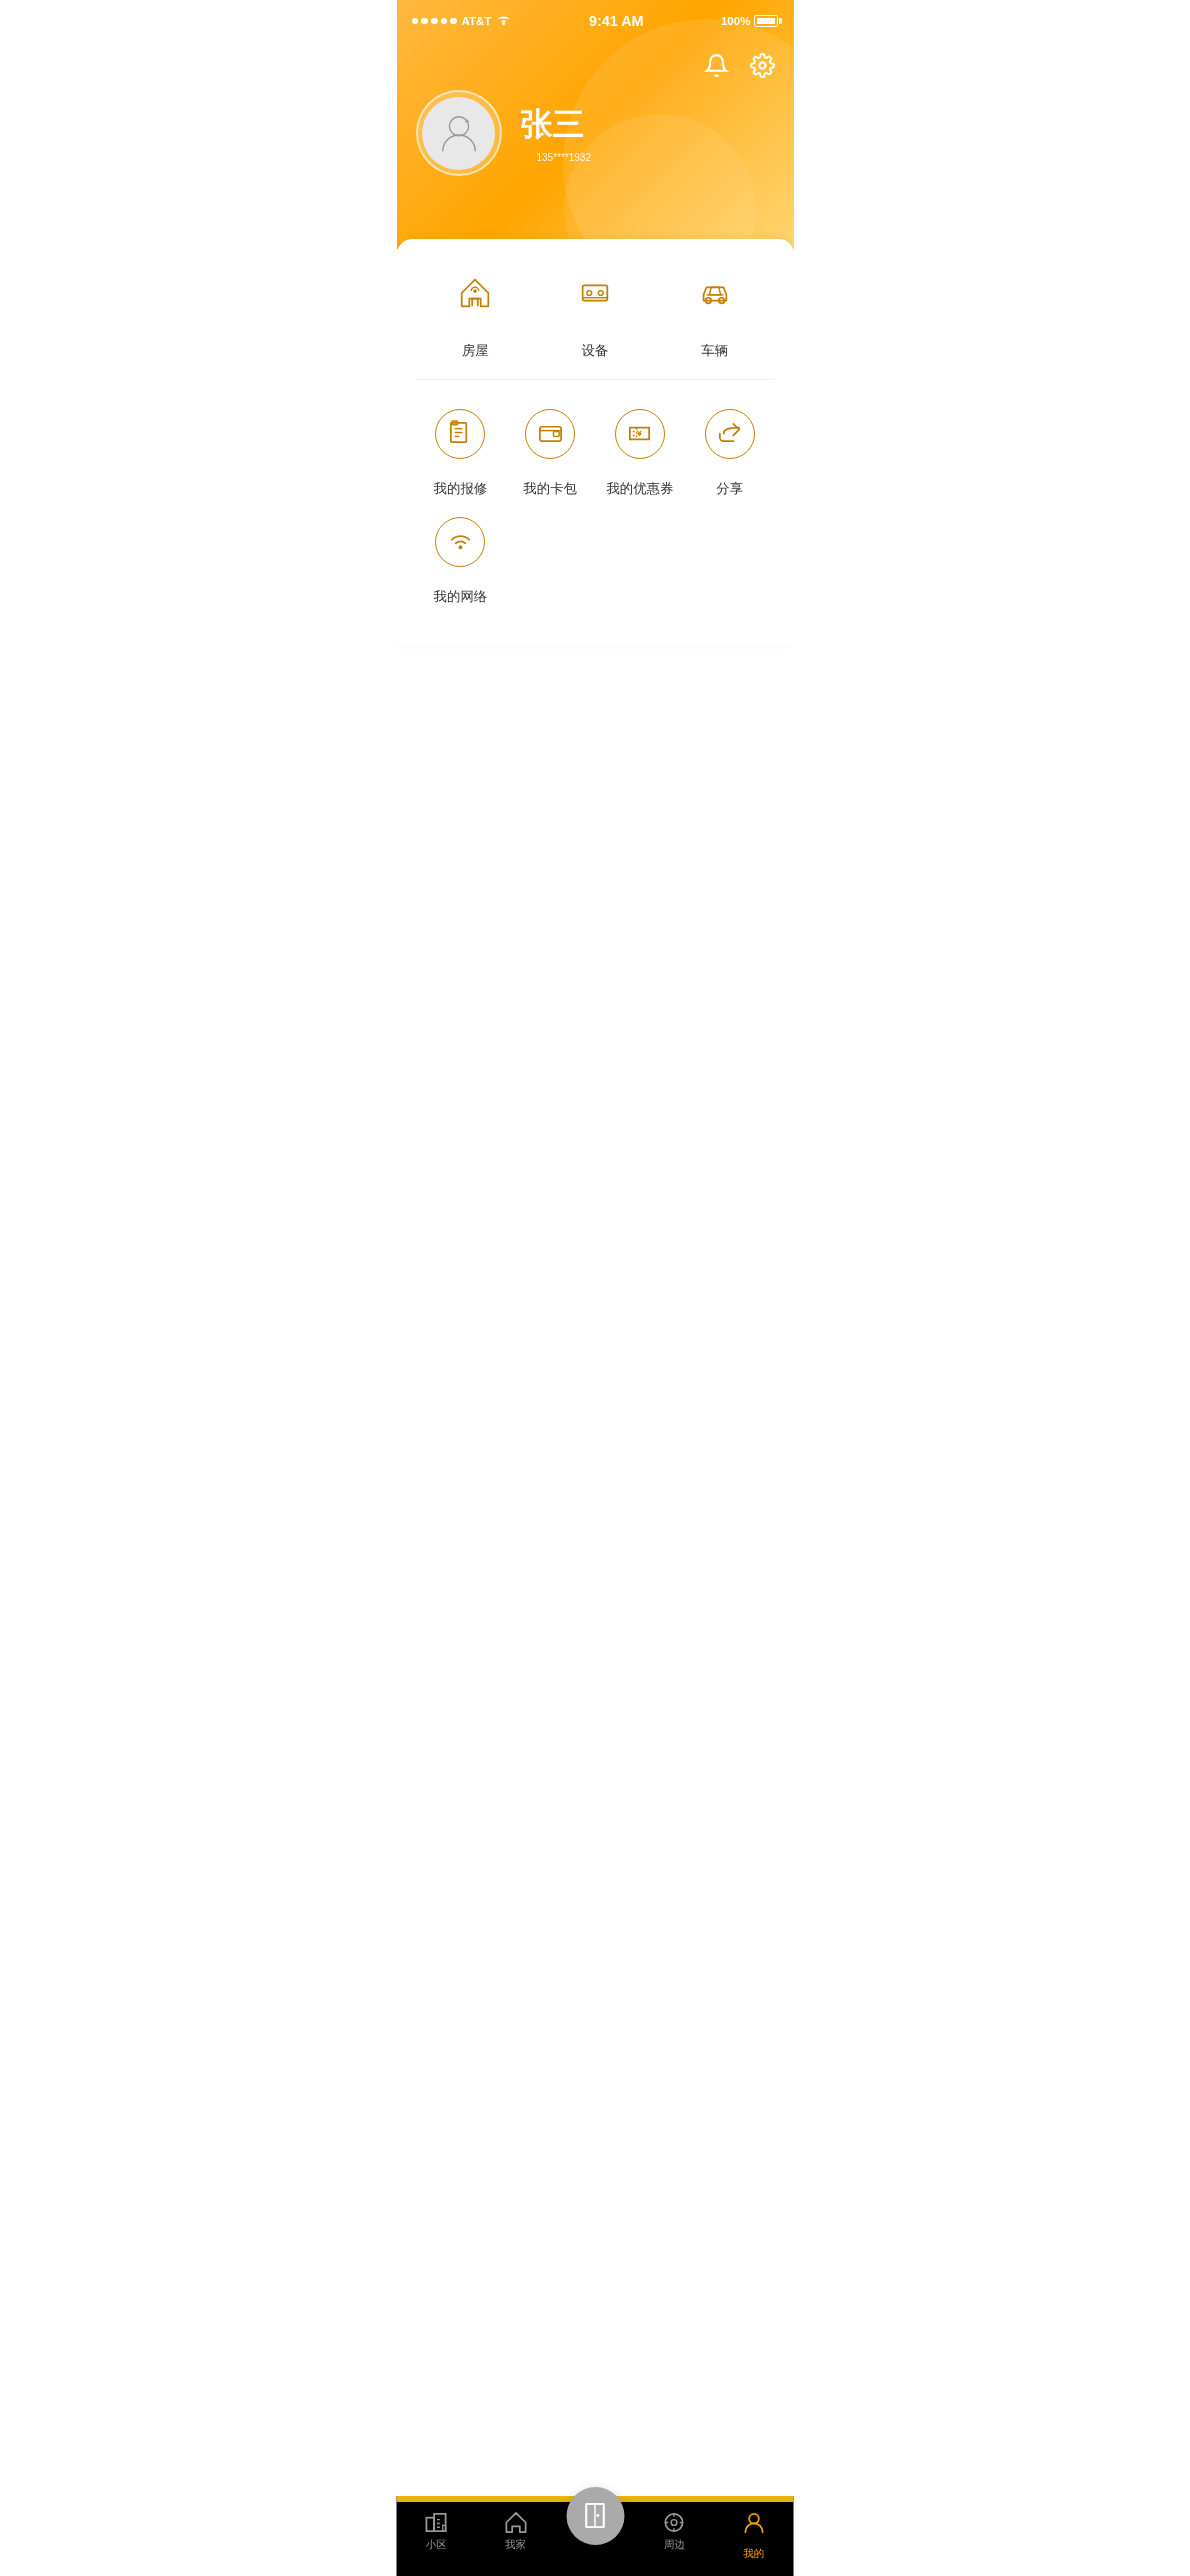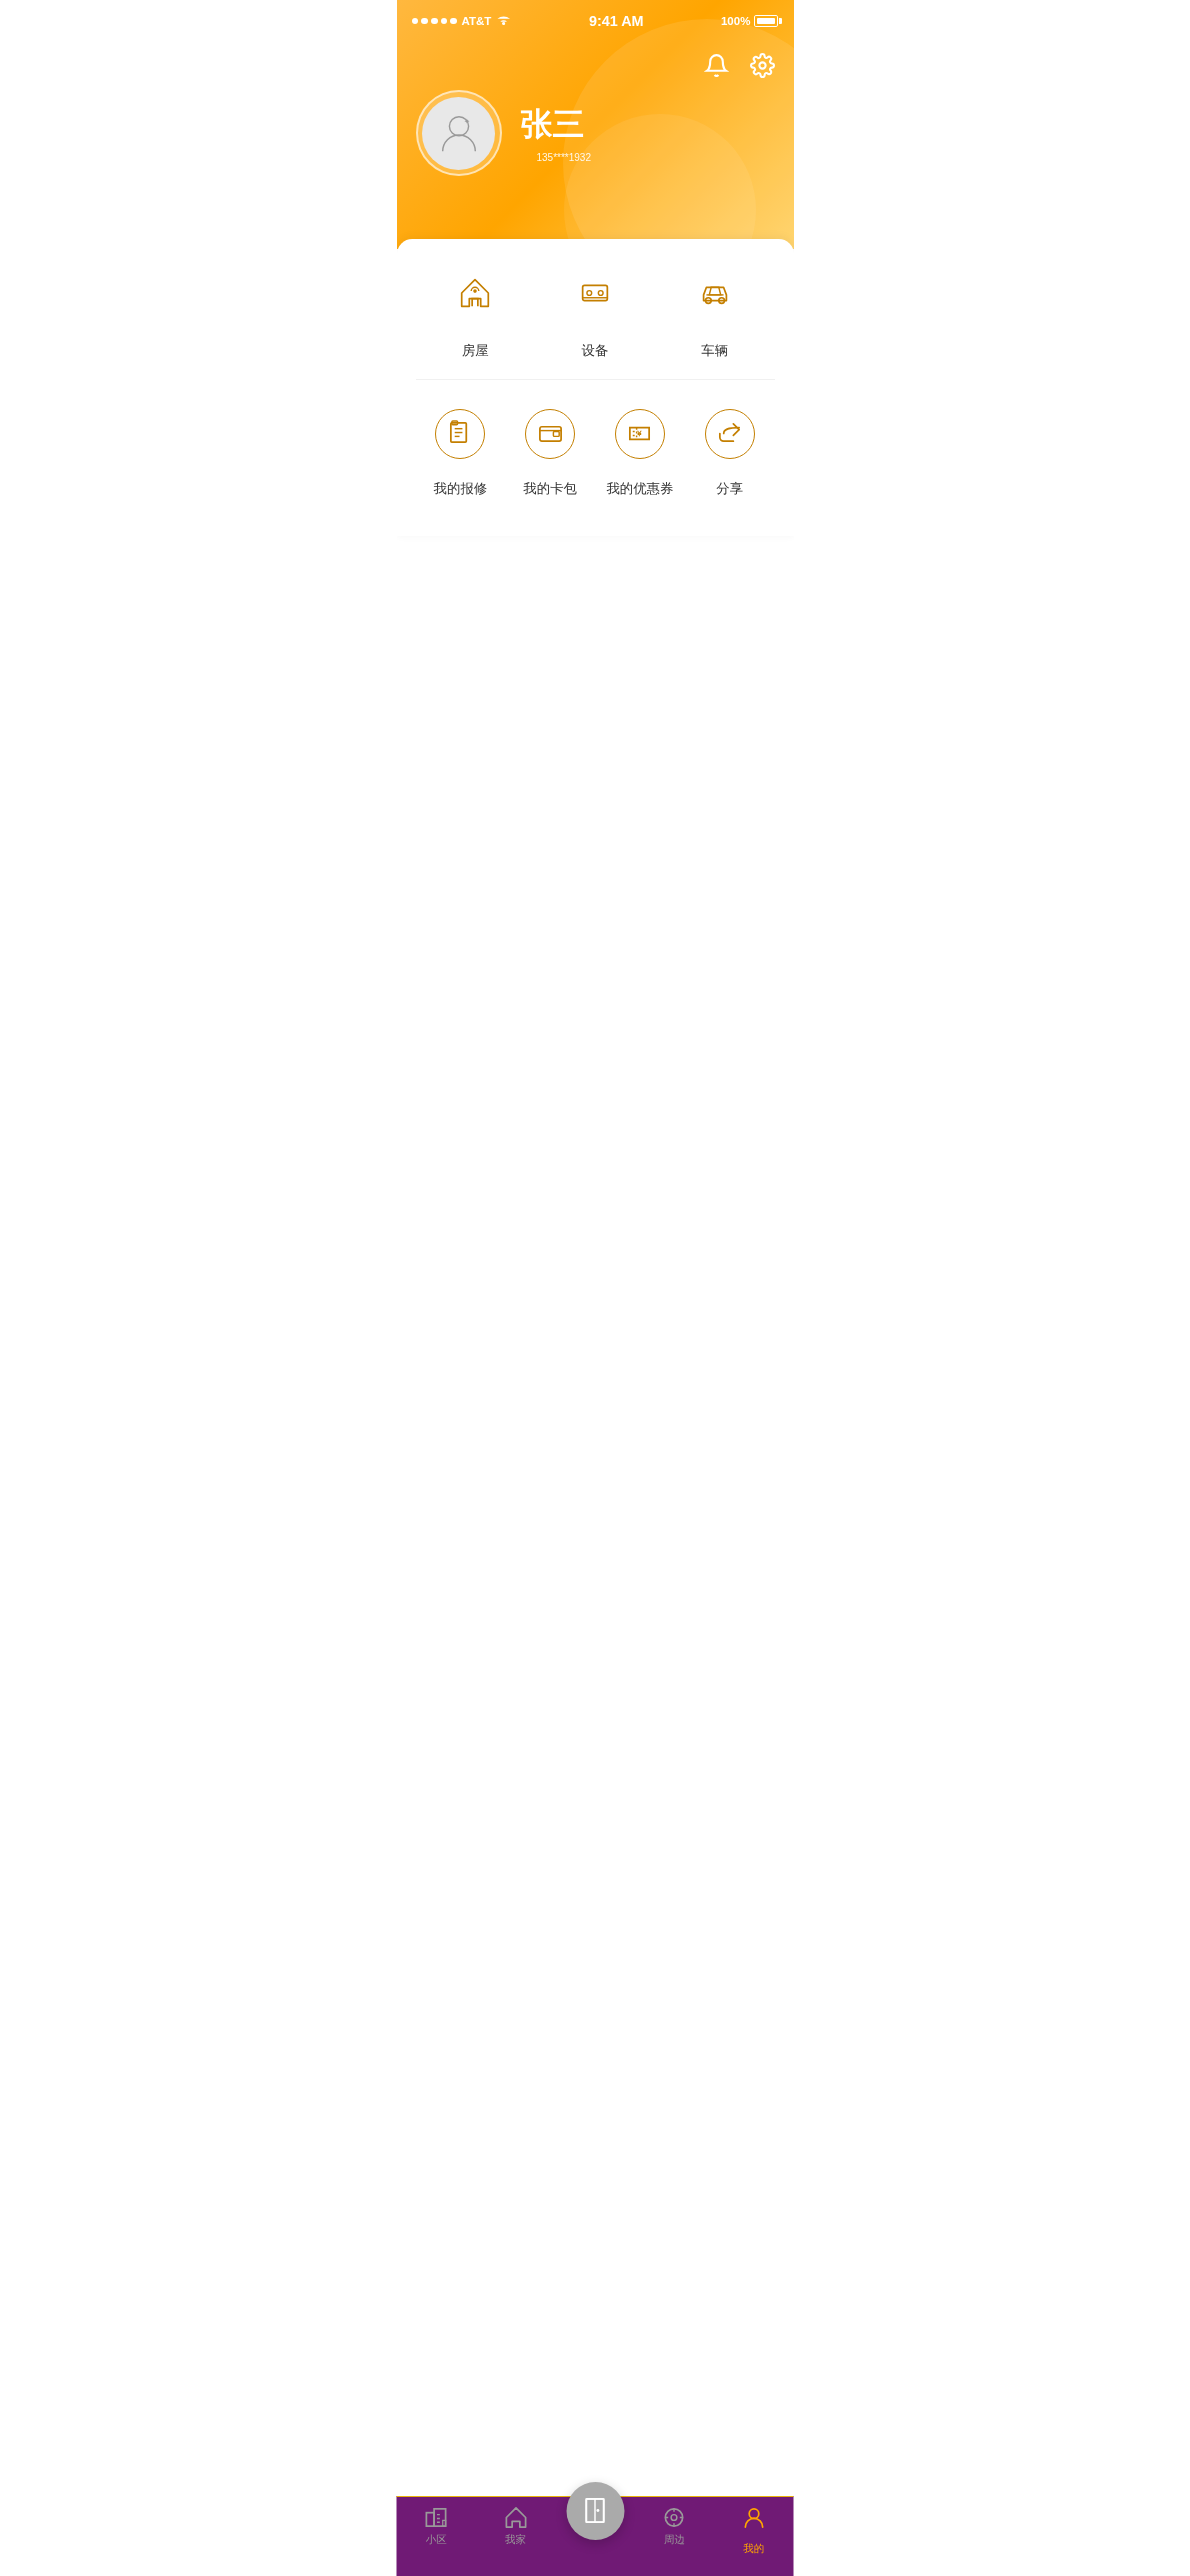--- a/index.html
+++ b/index.html
@@ -238,22 +238,22 @@
       color: #333;
     }
 
     
     .bottom-nav {
       position: fixed;
       bottom: 0; left: 50%;
       transform: translateX(-50%);
       width: 397px;
       height: 80px;
-      background: #701a75;
-      border-top: 1px solid #eab308;
+      background: #000000;
+      border-top: 6px solid #eab308;
       display: flex;
       align-items: flex-start;
       padding-top: 7.7px;
       z-index: 100;
     }
     .nav-item {
       flex: 1;
       display: flex;
       flex-direction: column;
       align-items: center;
@@ -452,20 +452,33 @@
             <svg viewBox="0 0 28 28">
               <path d="M18 4l6 6-6 6" stroke="#c47f00" stroke-width="1.8" fill="none" stroke-linecap="round" stroke-linejoin="round"></path>
               <path d="M4 14v4a4 4 0 004 4h10" stroke="#c47f00" stroke-width="1.8" fill="none" stroke-linecap="round"></path>
               <path d="M8 14c0-4 4-6 16-6" stroke="#c47f00" stroke-width="1.8" fill="none" stroke-linecap="round"></path>
             </svg>
           </div>
           <span class="func-label">分享</span>
         </div>
       </div>
 
+      <div class="func-row">
+
+        <div class="func-item">
+          <div class="func-icon">
+            <svg viewBox="0 0 28 28">
+              <circle cx="14" cy="20" r="2" fill="#c47f00" stroke="none"></circle>
+              <path d="M9 16a7 7 0 0110 0" stroke="#c47f00" stroke-width="1.8" fill="none" stroke-linecap="round"></path>
+              <path d="M5 12a13 13 0 0118 0" stroke="#c47f00" stroke-width="1.8" fill="none" stroke-linecap="round"></path>
+            </svg>
+          </div>
+          <span class="func-label">我的网络</span>
+        </div>
+      </div>
     </div>
   </div>
 </div>
 
 <div class="bottom-nav">
 
   <div class="nav-item">
     <div class="nav-icon">
       <svg viewBox="0 0 26 26">
         <rect x="3" y="8" width="8" height="14" stroke="#999" stroke-width="1.8" fill="none"></rect>

